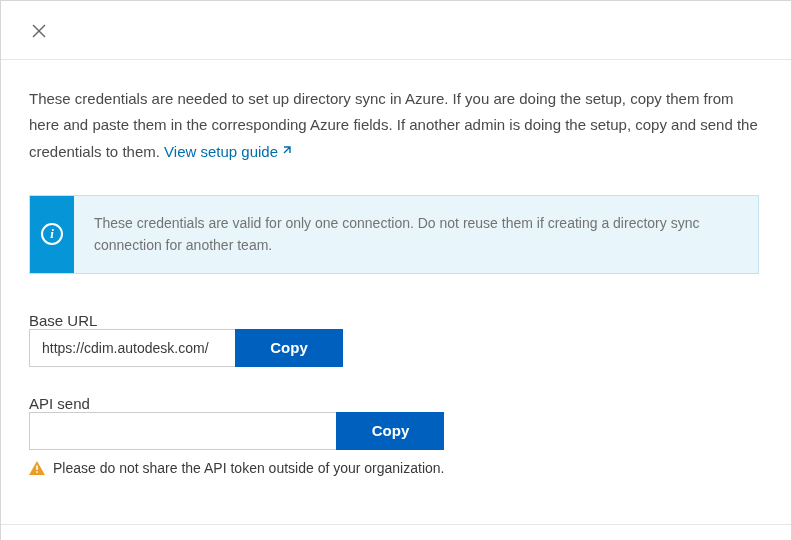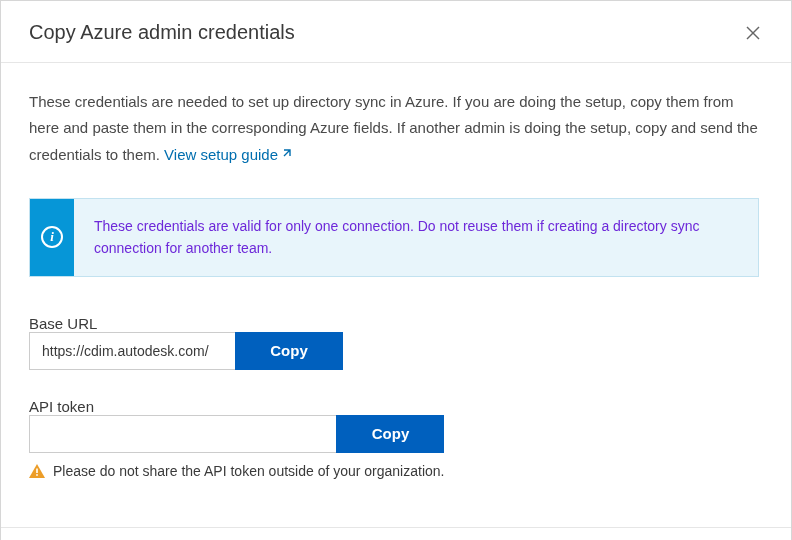--- a/index.html
+++ b/index.html
@@ -80,21 +80,21 @@
       color: #fff;
       font-family: Georgia, serif;
       font-style: italic;
       font-size: 13px;
       font-weight: 600;
     }
     .info-text {
       padding: 16px 20px;
       font-size: 14px;
       line-height: 1.6;
-      color: #6d28d9;
+      color: #737373;
     }
     .field-row {
       display: flex;
       align-items: flex-start;
       margin-bottom: 20px;
       flex-direction: column;
     }
     .field-label {
       width: 170px;
       flex-shrink: 0;
@@ -162,21 +162,20 @@
       font-size: 15px;
       font-weight: 600;
       cursor: pointer;
     }
   </style>
 </head>
 <body>
 
 <div class="dialog">
   <div class="header">
-    <div class="header-title">Copy Azure admin credentials</div>
     <div class="close-btn">
       <svg width="14" height="14" viewBox="0 0 14 14">
         <line x1="1" y1="1" x2="13" y2="13" stroke="#666" stroke-width="1.4"></line>
         <line x1="13" y1="1" x2="1" y2="13" stroke="#666" stroke-width="1.4"></line>
       </svg>
     </div>
   </div>
 
   <div class="body">
     <p class="description">
@@ -196,21 +195,21 @@
       <div class="field-label">Base URL</div>
       <div class="field-content">
         <div class="input-group">
           <input class="input-field" type="text" value="https://cdim.autodesk.com/" style="">
           <button class="copy-btn">Copy</button>
         </div>
       </div>
     </div>
 
     <div class="field-row">
-      <div class="field-label">API token</div>
+      <div class="field-label">API send</div>
       <div class="field-content">
         <div class="input-group">
           <input class="input-field" type="text" value="" style="">
           <button class="copy-btn">Copy</button>
         </div>
         <div class="warning-row">
           <svg class="warning-icon" viewBox="0 0 16 14">
             <path d="M8 0 L16 14 L0 14 Z" fill="#EC9D28"></path>
             <rect x="7.2" y="4.5" width="1.6" height="4.5" fill="#fff"></rect>
             <rect x="7.2" y="10.2" width="1.6" height="1.6" fill="#fff"></rect>

